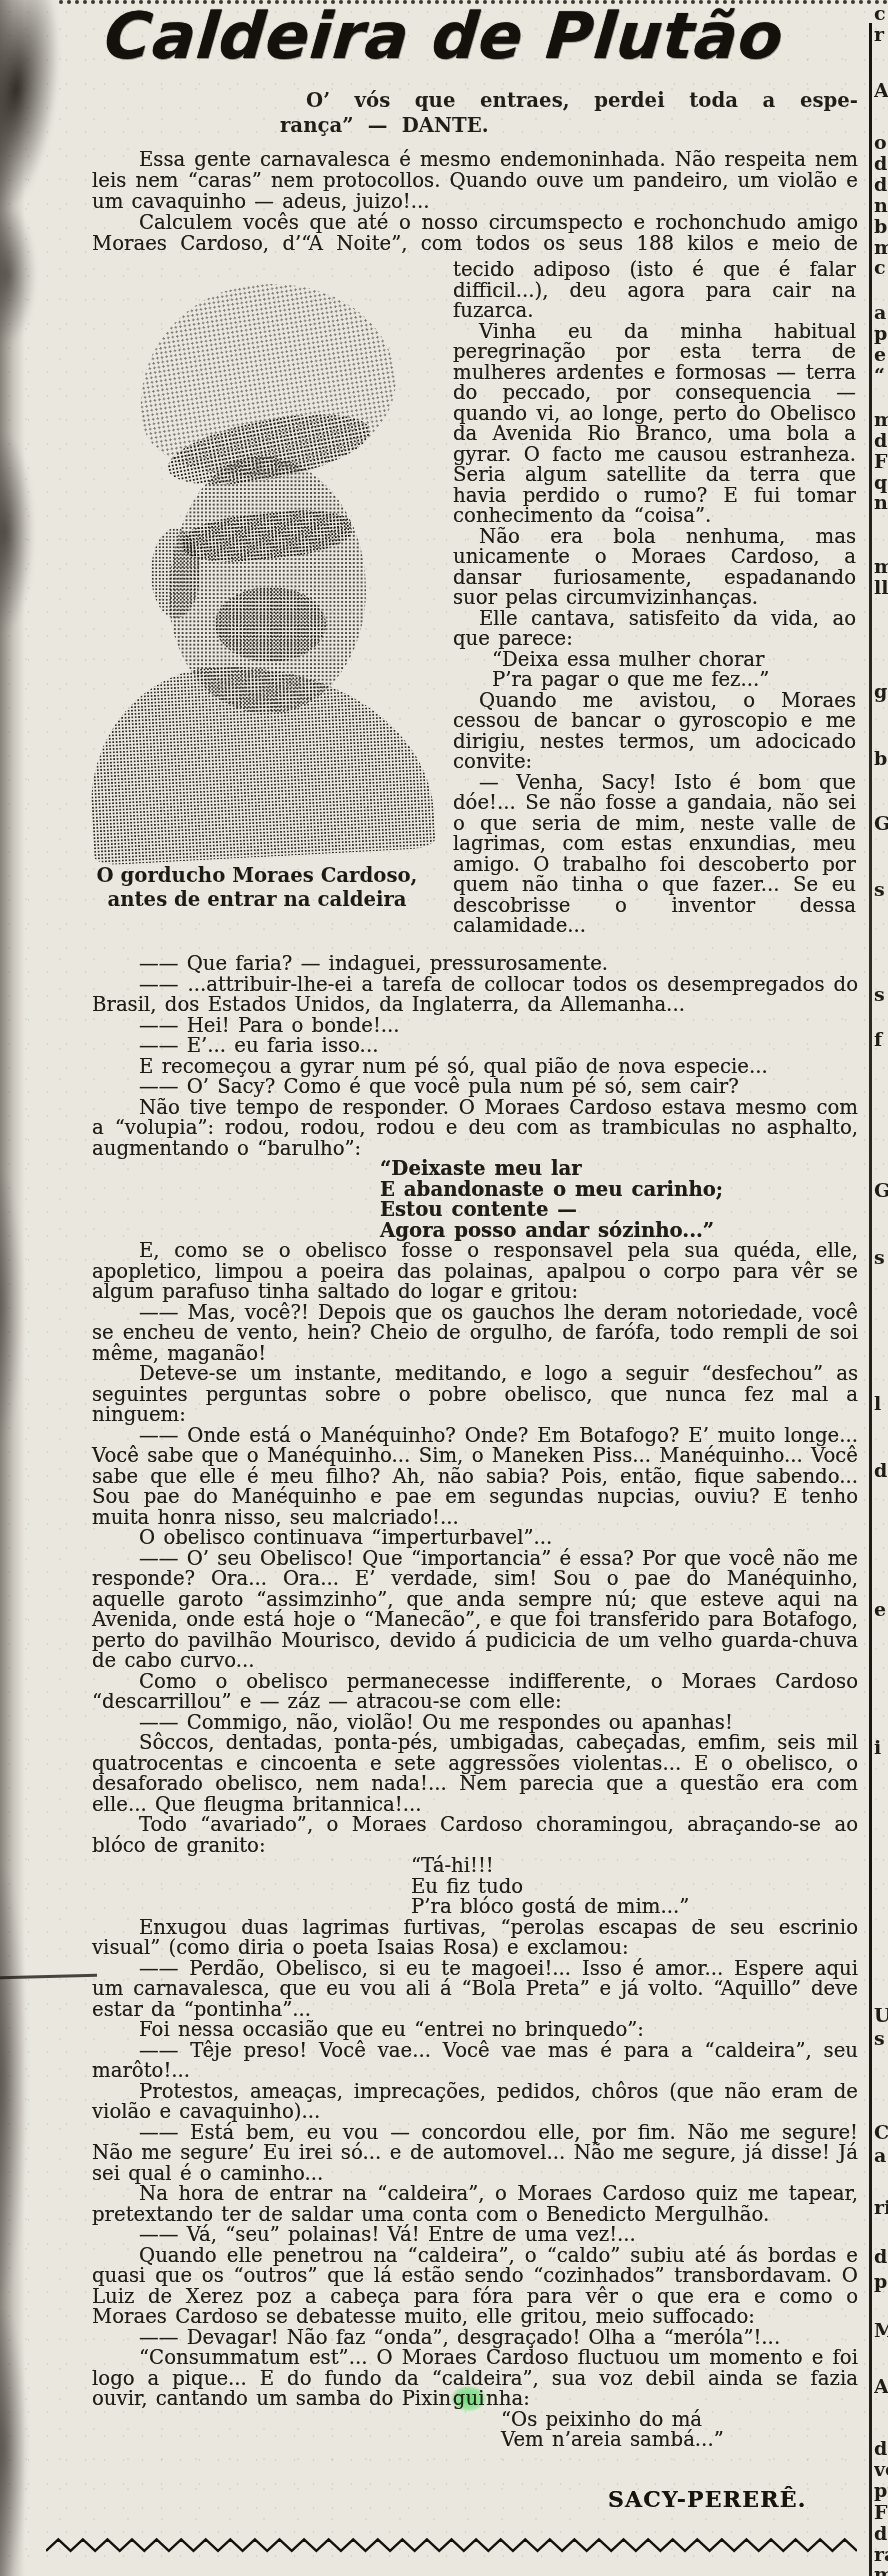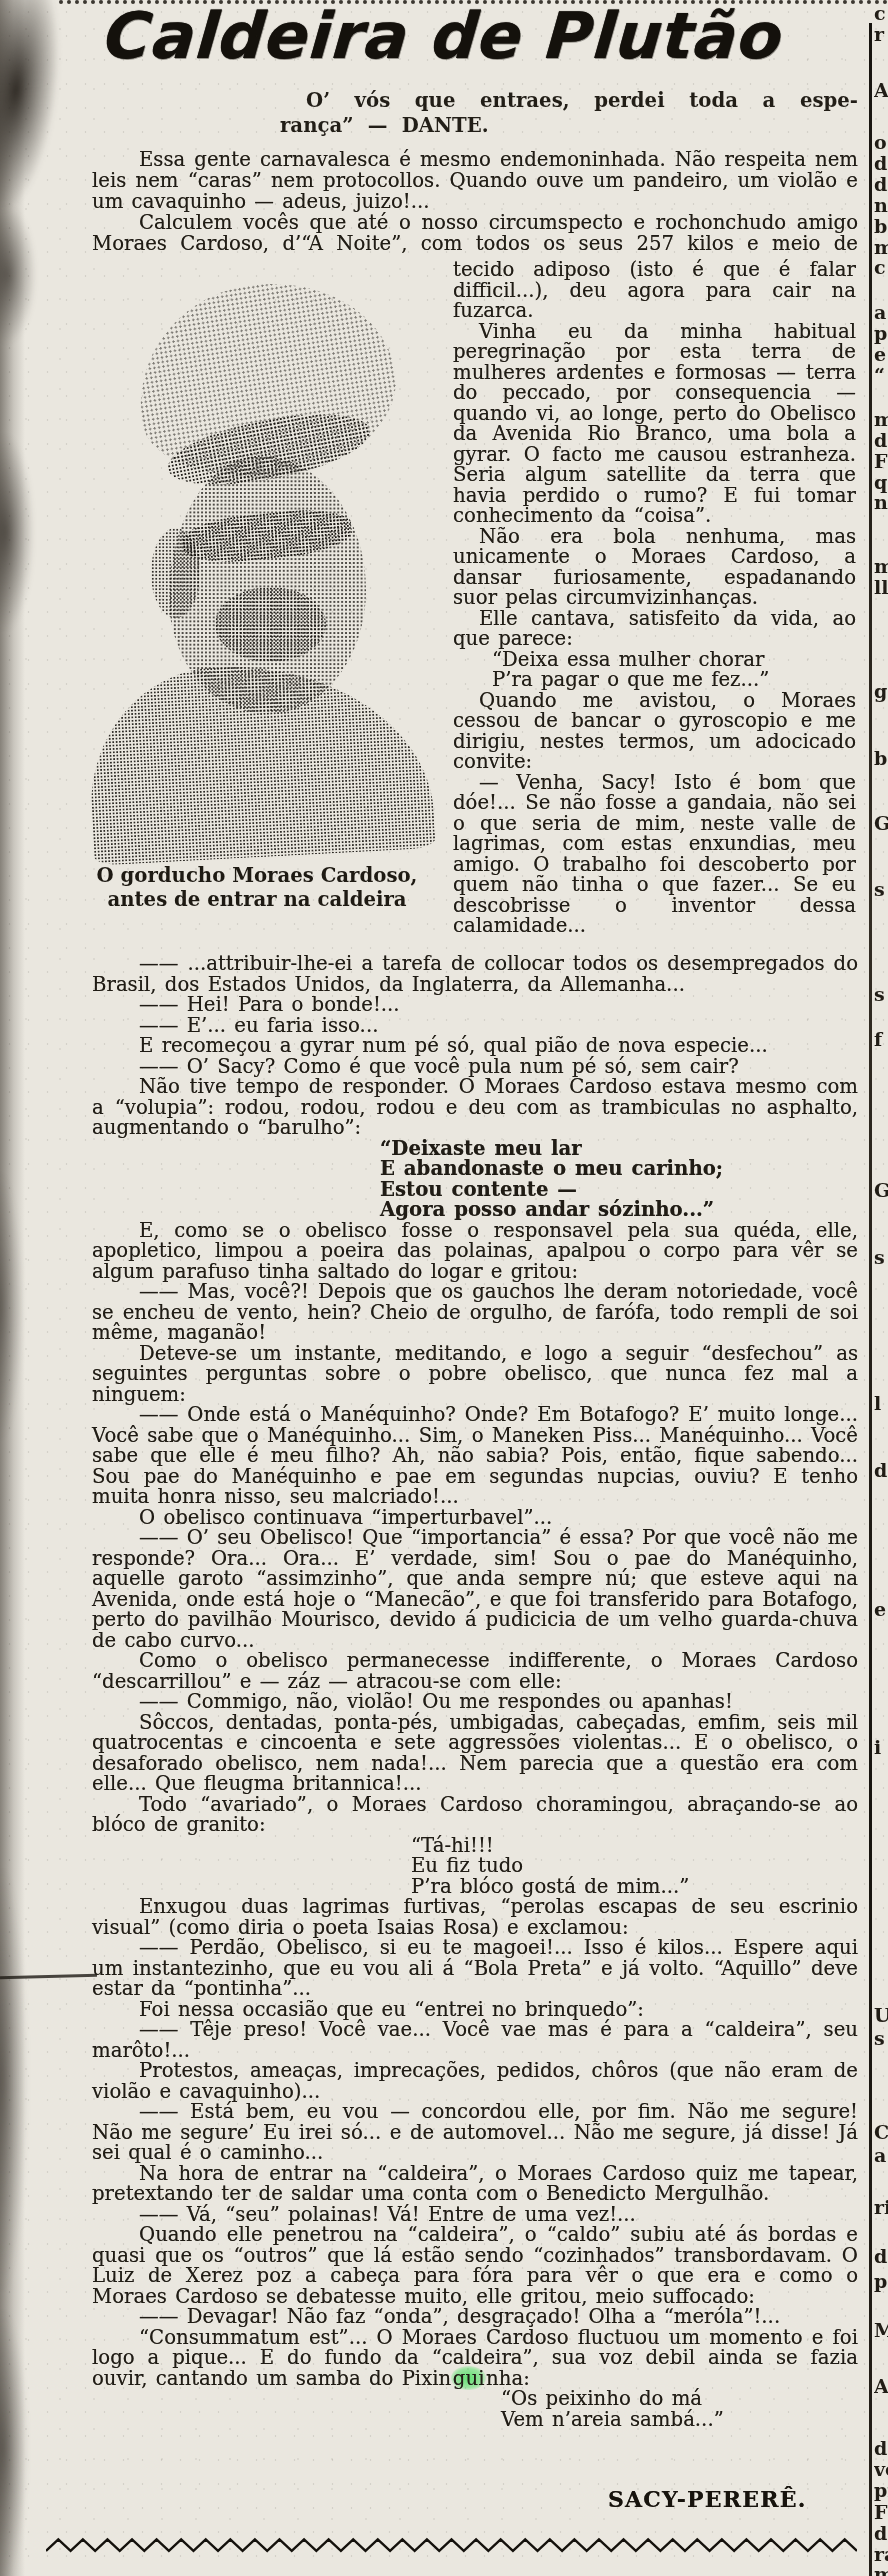--- a/index.html
+++ b/index.html
@@ -124,21 +124,21 @@
 
   <h1 class="headline" style="margin:0;">Caldeira de Plutão</h1>
 
   <div class="epigraph">
     <div class="l1">O’ vós que entraes, perdei toda a espe-</div>
     <div class="l2">rança” — DANTE.</div>
   </div>
 
   <div class="col col-top">
       <div class="blk p">Essa gente carnavalesca é mesmo endemoninhada. Não respeita nem leis nem “caras” nem protocollos. Quando ouve um pandeiro, um violão e um cavaquinho — adeus, juizo!...</div>
-      <div class="blk p force-last">Calculem vocês que até o nosso circumspecto e rochonchudo amigo Moraes Cardoso, d’“A Noite”, com todos os seus 257 kilos e meio de</div>
+      <div class="blk p force-last">Calculem vocês que até o nosso circumspecto e rochonchudo amigo Moraes Cardoso, d’“A Noite”, com todos os seus 188 kilos e meio de</div>
     </div>
 
   <div class="photo">
     <div class="ht ph-hat"></div>
     <div class="ht ph-brim"></div>
     <div class="ht ph-face"></div>
     <div class="ht ph-eyes"></div>
     <div class="ht ph-ear"></div>
     <div class="ht ph-mouth"></div>
     <div class="ht ph-body"></div>
@@ -157,20 +157,21 @@
       <div class="blk p">Quando me avistou, o Moraes cessou de bancar o gyroscopio e me dirigiu, nestes termos, um adocicado convite:</div>
       <div class="blk p">— Venha, Sacy! Isto é bom que dóe!... Se não fosse a gandaia, não sei o que seria de mim, neste valle de lagrimas, com estas enxundias, meu amigo. O trabalho foi descoberto por quem não tinha o que fazer... Se eu descobrisse o inventor dessa calamidade...</div>
     </div>
 
   <div class="caption">
     <div>O gorducho Moraes Cardoso,</div>
     <div>antes de entrar na caldeira</div>
   </div>
 
   <div class="col col-bottom">
+      <div class="blk p">—— Que faria? — indaguei, pressurosamente.</div>
       <div class="blk p">—— ...attribuir-lhe-ei a tarefa de collocar todos os desempregados do Brasil, dos Estados Unidos, da Inglaterra, da Allemanha...</div>
       <div class="blk p">—— Hei! Para o bonde!...</div>
       <div class="blk p">—— E’... eu faria isso...</div>
       <div class="blk p">E recomeçou a gyrar num pé só, qual pião de nova especie...</div>
       <div class="blk p">—— O’ Sacy? Como é que você pula num pé só, sem cair?</div>
       <div class="blk p">Não tive tempo de responder. O Moraes Cardoso estava mesmo com a “volupia”: rodou, rodou, rodou e deu com as trambiculas no asphalto, augmentando o “barulho”:</div>
       <div class="blk verse v2">
         <div class="vl">“Deixaste meu lar</div>
         <div class="vl">E abandonaste o meu carinho;</div>
         <div class="vl">Estou contente —</div>
@@ -185,21 +186,21 @@
       <div class="blk p">Como o obelisco permanecesse indifferente, o Moraes Cardoso “descarrillou” e — záz — atracou-se com elle:</div>
       <div class="blk p">—— Commigo, não, violão! Ou me respondes ou apanhas!</div>
       <div class="blk p">Sôccos, dentadas, ponta-pés, umbigadas, cabeçadas, emfim, seis mil quatrocentas e cincoenta e sete aggressões violentas... E o obelisco, o desaforado obelisco, nem nada!... Nem parecia que a questão era com elle... Que fleugma britannica!...</div>
       <div class="blk p">Todo “avariado”, o Moraes Cardoso choramingou, abraçando-se ao blóco de granito:</div>
       <div class="blk verse v3">
         <div class="vl">“Tá-hi!!!</div>
         <div class="vl">Eu fiz tudo</div>
         <div class="vl">P’ra blóco gostá de mim...”</div>
       </div>
       <div class="blk p">Enxugou duas lagrimas furtivas, “perolas escapas de seu escrinio visual” (como diria o poeta Isaias Rosa) e exclamou:</div>
-      <div class="blk p">—— Perdão, Obelisco, si eu te magoei!... Isso é kilos... Espere aqui um instantezinho, que eu vou ali á “Bola Preta” e já volto. “Aquillo” deve estar da “pontinha”...</div>
+      <div class="blk p">—— Perdão, Obelisco, si eu te magoei!... Isso é amor... Espere aqui um carnavalesca, que eu vou ali á “Bola Preta” e já volto. “Aquillo” deve estar da “pontinha”...</div>
       <div class="blk p">Foi nessa occasião que eu “entrei no brinquedo”:</div>
       <div class="blk p">—— Têje preso! Você vae... Você vae mas é para a “caldeira”, seu marôto!...</div>
       <div class="blk p">Protestos, ameaças, imprecações, pedidos, chôros (que não eram de violão e cavaquinho)...</div>
       <div class="blk p">—— Está bem, eu vou — concordou elle, por fim. Não me segure! Não me segure’ Eu irei só... e de automovel... Não me segure, já disse! Já sei qual é o caminho...</div>
       <div class="blk p">Na hora de entrar na “caldeira”, o Moraes Cardoso quiz me tapear, pretextando ter de saldar uma conta com o Benedicto Mergulhão.</div>
       <div class="blk p">—— Vá, “seu” polainas! Vá! Entre de uma vez!...</div>
       <div class="blk p">Quando elle penetrou na “caldeira”, o “caldo” subiu até ás bordas e quasi que os “outros” que lá estão sendo “cozinhados” transbordavam. O Luiz de Xerez poz a cabeça para fóra para vêr o que era e como o Moraes Cardoso se debatesse muito, elle gritou, meio suffocado:</div>
       <div class="blk p">—— Devagar! Não faz “onda”, desgraçado! Olha a “meróla”!...</div>
       <div class="blk p"><span>“Consummatum est”... O Moraes Cardoso fluctuou um momento e foi logo a pique... E do fundo da “caldeira”, sua voz debil ainda se fazia ouvir, cantando um samba do Pixin</span><span class="hl-green">gui</span><span>nha:</span></div>
       <div class="blk verse v4">

